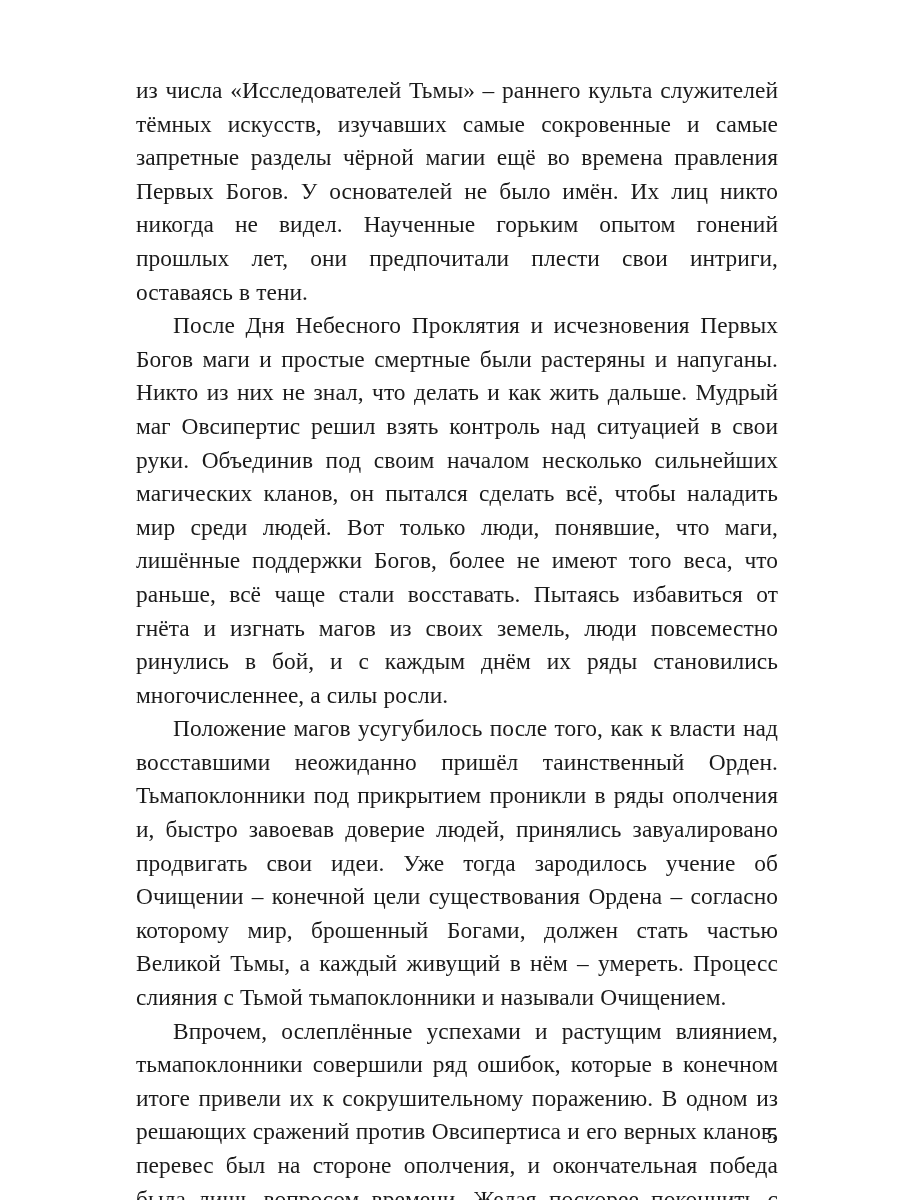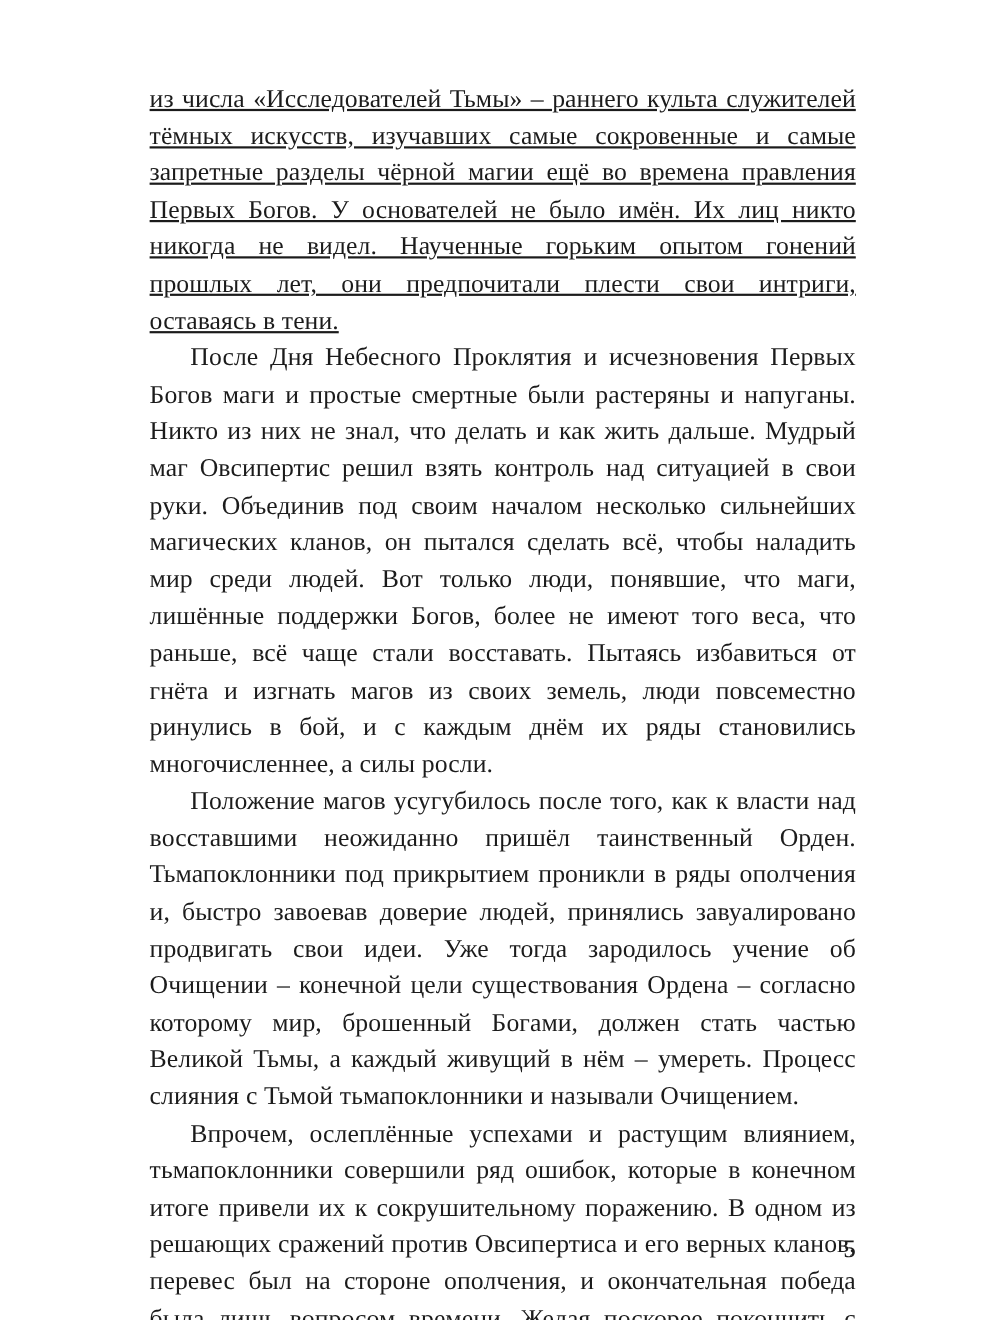--- a/index.html
+++ b/index.html
@@ -39,21 +39,20 @@
     font-size: 23.4px;
     line-height: 33.6px;
     letter-spacing: 0.05px;
     word-spacing: 0.2px;
     color: #1b1b1b;
     -webkit-font-smoothing: antialiased;
   }
 
   .para.first {
     text-indent: 0;
-    text-decoration: underline;
   }
 
   
   .para {
     hyphens: manual;
     -webkit-hyphens: manual;
   }
 
   #page-number {
     position: absolute;

